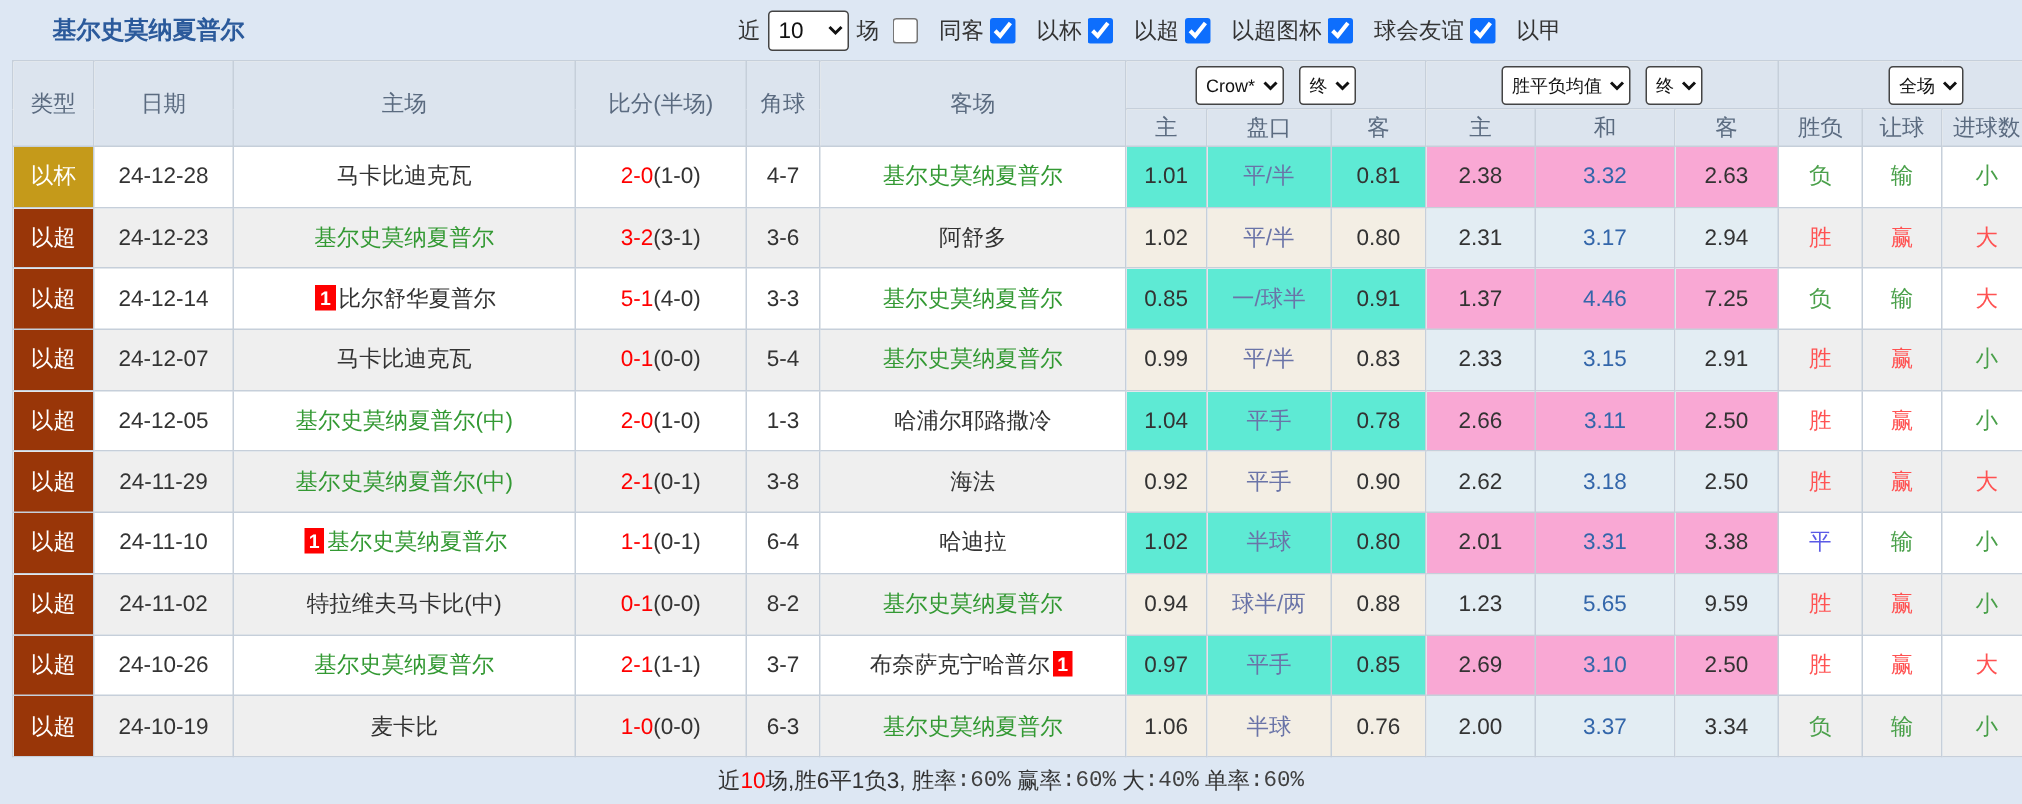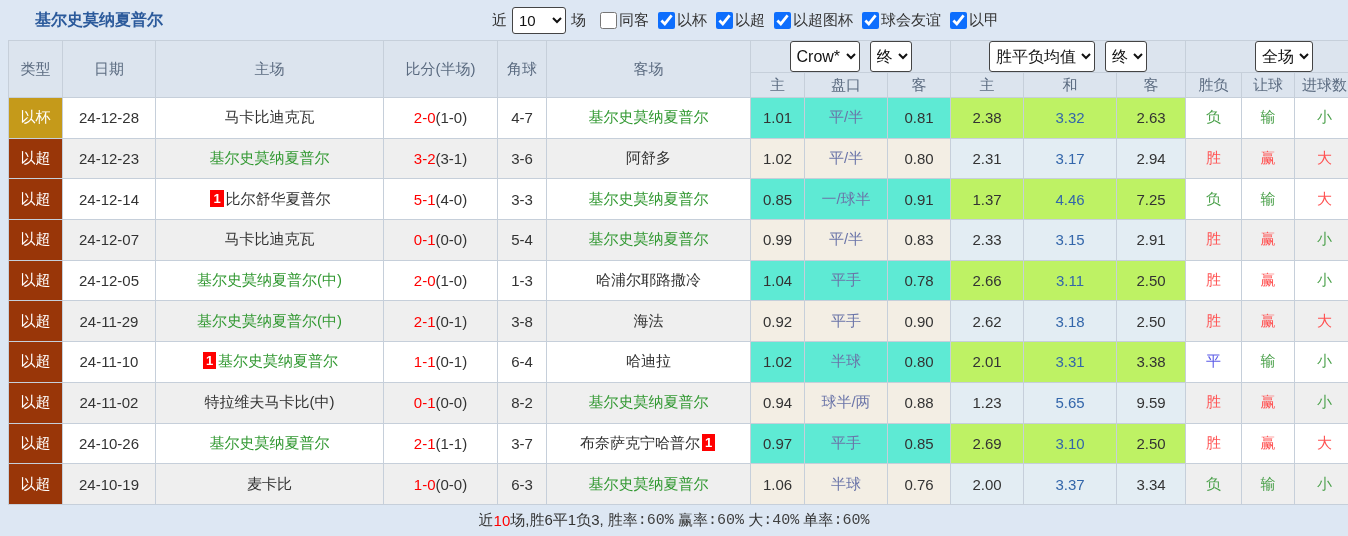--- a/index.html
+++ b/index.html
@@ -15,47 +15,47 @@
     position:absolute; left:35px; top:10px;
     font-size:16px; font-weight:bold; color:#2b5a9b;
   }
   .controls {
     position:absolute; left:492px; top:5px; height:30px;
     display:flex; align-items:center; gap:5px;
     font-size:15px; color:#333; white-space:nowrap;
   }
   select {
     font-family:"Liberation Sans", sans-serif;
-    font-size:16px; color:#111;
+    font-size:12px; color:#111;
     background:#fff; border:1px solid #444; border-radius:3px;
-    height:31px; padding:0 2px;
+    height:26px; padding:0 2px;
   }
   .controls select { width:54px; height:27px; font-size:15px; }
-  label.filter { display:inline-flex; align-items:center; gap:2px; margin-left:9px; }
+  label.filter { display:inline-flex; align-items:center; gap:14px; margin-left:4px; }
   input[type=checkbox] {
     width:17px; height:17px; accent-color:#0d6efd; margin:0;
   }
   .table-wrap { margin-left:8px; width:1340px; overflow:hidden; }
   table { border-collapse:collapse; table-layout:fixed; width:1346px; background:#fff; }
   th, td {
     border:1px solid #c6cfda; overflow:hidden; white-space:nowrap;
     text-align:center; padding:0;
   }
   thead th { background:#dce4ee; color:#5b6b80; font-weight:normal; font-size:15px; }
   tr.selrow th { height:32px; }
   tr.subrow th { height:25px; }
   .selcell { vertical-align:middle; }
   .selwrap { display:flex; justify-content:center; align-items:center; gap:10px; }
   .selwrap.shift { padding-left:28px; }
   tbody td { font-size:15px; height:40.7px; color:#333; }
   tr.odd td { background:#ffffff; }
   tr.even td { background:#efefef; }
   tr.odd td.col-crow { background:#5eead4; }
   tr.even td.col-crow { background:#f3eee4; }
-  tr.odd td.col-avg { background:#bef264; }
+  tr.odd td.col-avg { background:#f9a8d4; }
   tr.even td.col-avg { background:#e3edf3; }
   td.type { color:#fff; font-size:15px; }
   td.type.cup { background:#c59a1a; }
   td.type.super { background:#993608; }
   .green { color:#339933; }
   .score-main { color:#ff0000; }
   .handicap { color:#6a74a8;margin-left:20px; }
   .avg-draw { color:#3366aa;text-align:center; }
   .res-r { color:#ff5252; }
   .res-g { color:#4aa04a; }

